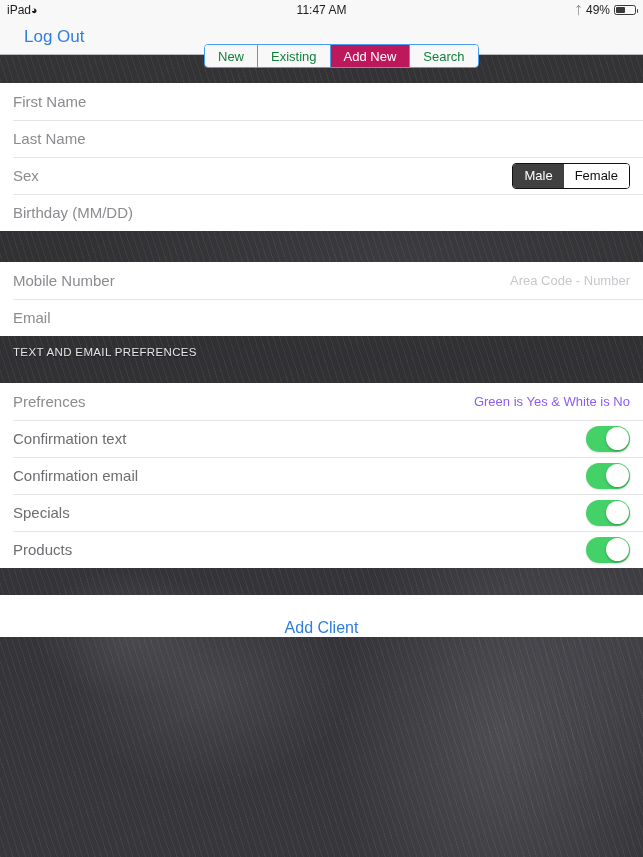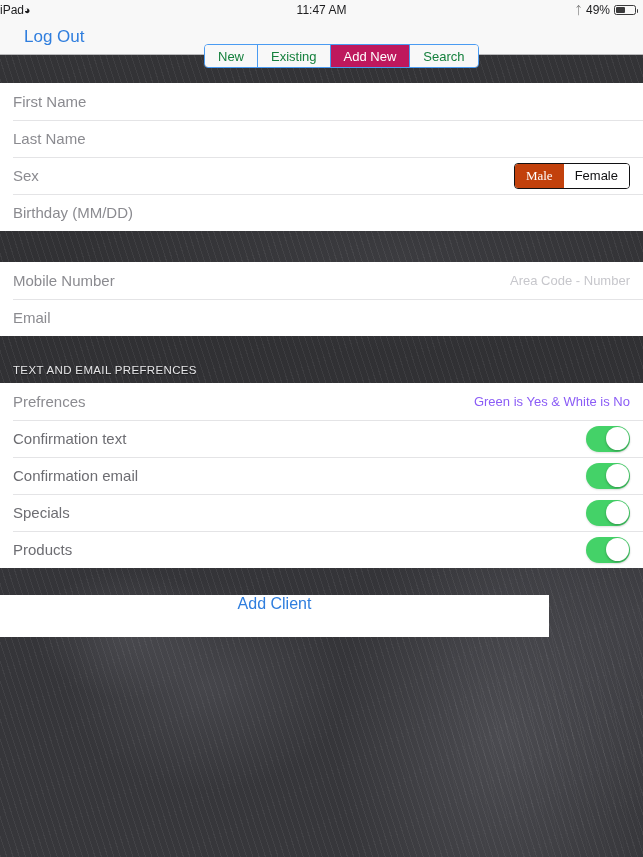--- a/index.html
+++ b/index.html
@@ -38,21 +38,21 @@
             mask-image:radial-gradient(ellipse 290px 260px at 88% 84%, #000 0%, transparent 74%);
   }
 
   
   #status-bar{
     position:absolute; top:0; left:0; width:643px; height:20px;
     background:#f8f8f8;
     display:flex; align-items:center;
     font-size:12px; color:#1c1c1e;
   }
-  .sb-left{ display:flex; align-items:center; padding-left:0; }
+  .sb-left{ display:flex; align-items:center; padding-left:7px; }
   .sb-center{ position:absolute; left:0; right:0; text-align:center; font-weight:normal; font-size:12px; }
   .sb-right{ margin-left:auto; display:flex; align-items:center; gap:4px; padding-right:7px; }
   .wifi-glyph{ font-size:11px; line-height:1; display:inline-block; transform:translateY(-0.5px); }
   .bt-glyph{ font-size:11px; line-height:1; color:#4a4a4a; }
   .battery{
     width:22px; height:10px; border:1px solid #3a3a3c; border-radius:2.5px;
     position:relative; display:inline-block;
   }
   .battery::after{
     content:""; position:absolute; right:-3px; top:3px;
@@ -100,26 +100,26 @@
 
   
   #sex-segmented{
     margin-left:auto; display:flex; height:26px;
     border:1px solid #111113; border-radius:4px; overflow:hidden;
   }
   .sex-seg{
     font-size:13px; padding:0 11px; display:flex; align-items:center;
     background:#ffffff; color:#111113; cursor:pointer;
   }
-  .sex-seg.selected{ background:#c2410c; color:#ffffff;font-family:Liberation Serif, serif; }
+  .sex-seg.selected{ background:#404040; color:#ffffff; }
 
   
   #prefs-header{
     position:absolute; left:0; width:643px;
-    display:flex; align-items:flex-end; padding:0 13px 7px 13px;
+    display:flex; align-items:flex-end; padding:0 13px 25px 13px;
   }
   #prefs-header-label{
     font-size:11.5px; color:#e6e6e8; letter-spacing:0.35px;
     text-shadow:0 1px 1px rgba(0,0,0,0.45);
   }
 
   
   .toggle{
     margin-left:auto; width:44px; height:26px; border-radius:13px;
     position:relative; cursor:pointer; flex:none;
@@ -127,22 +127,22 @@
   }
   .toggle .knob{
     position:absolute; top:1.5px; width:23px; height:23px; border-radius:50%;
     background:#ffffff; box-shadow:0 1px 2.5px rgba(0,0,0,0.30);
   }
   .toggle.on{ background:#44d268; }
   .toggle.on .knob{ right:1.5px; }
 
   
   #add-client-group{
-    position:absolute; left:0; width:549px; background:#ffffff;
-    display:flex; align-items:flex-start; justify-content:center;
+    position:absolute; left:0; width:643px; background:#ffffff;
+    display:flex; align-items:flex-end; justify-content:center;
   }
   #add-client-button{
     font-size:16px; color:#2f7ede; cursor:pointer;
     background:none; border:none; font-family:inherit;
   }
 </style>
 </head>
 <body>
 
 <div id="bg-photo"></div>

